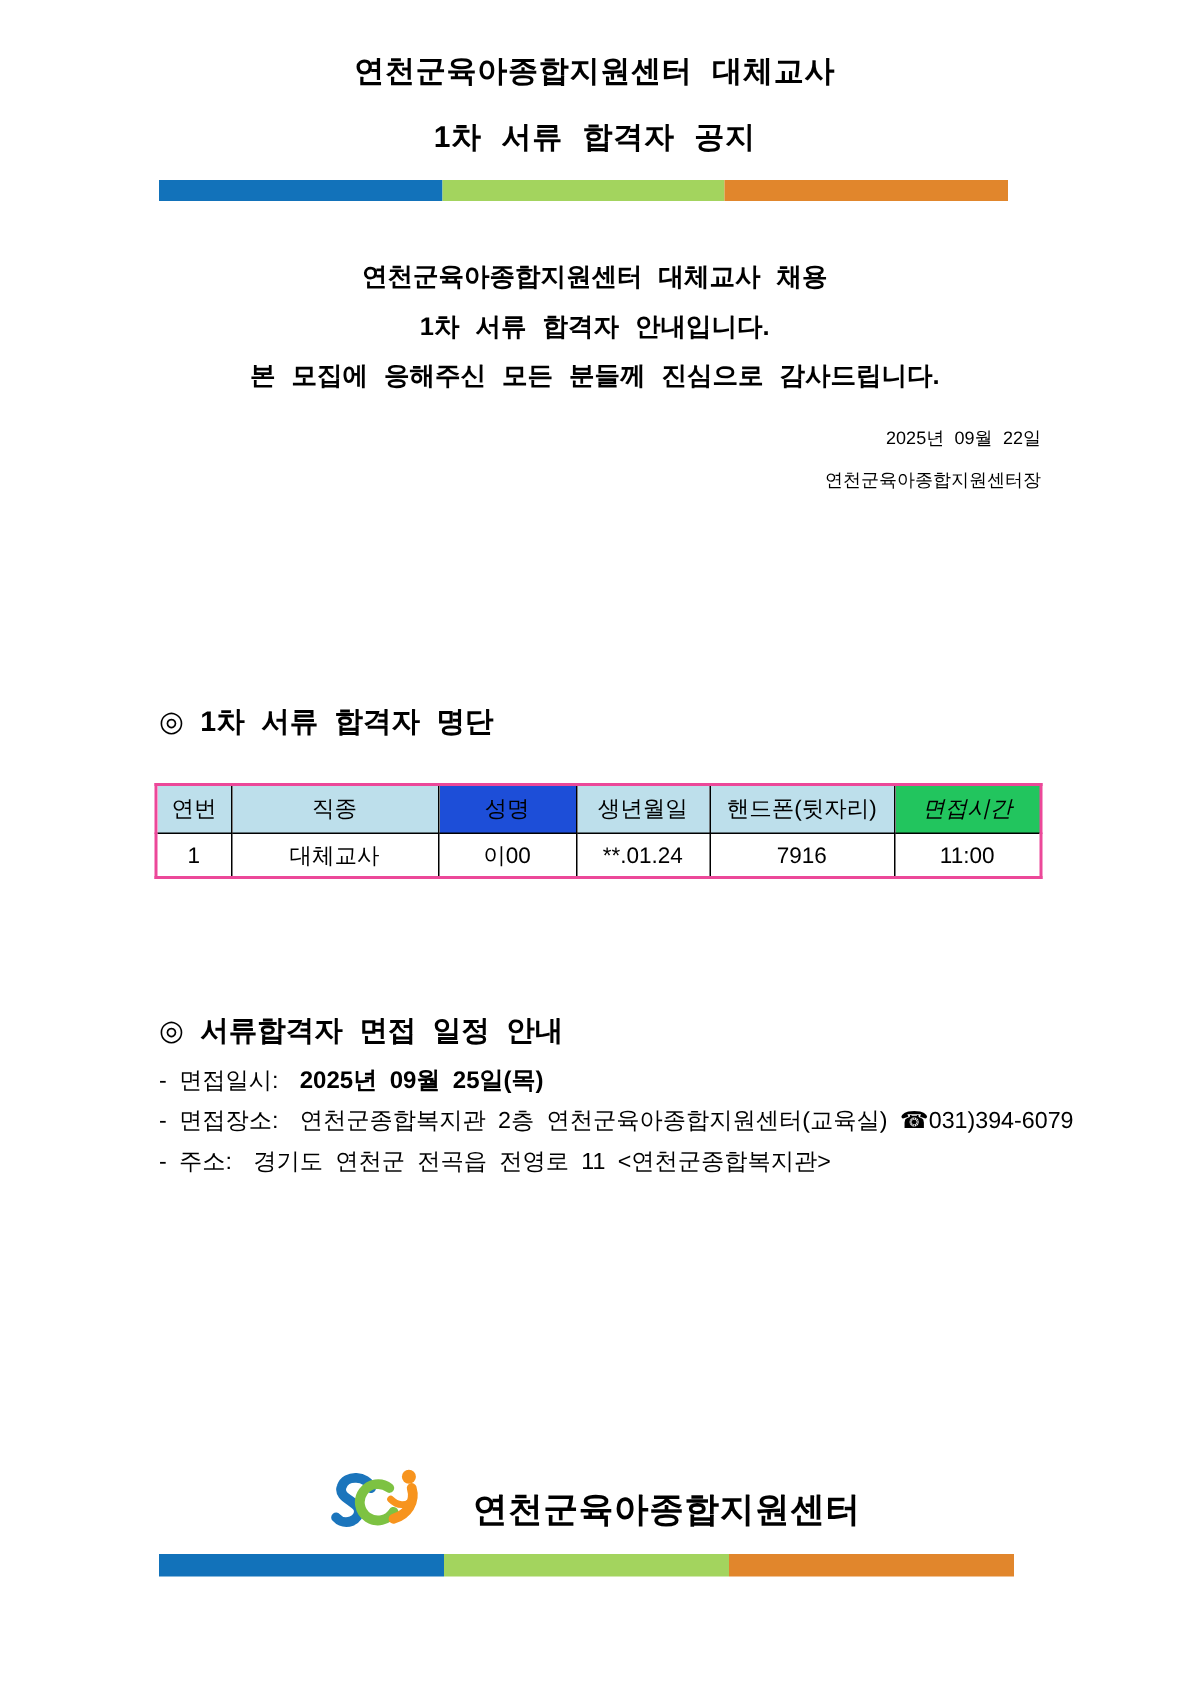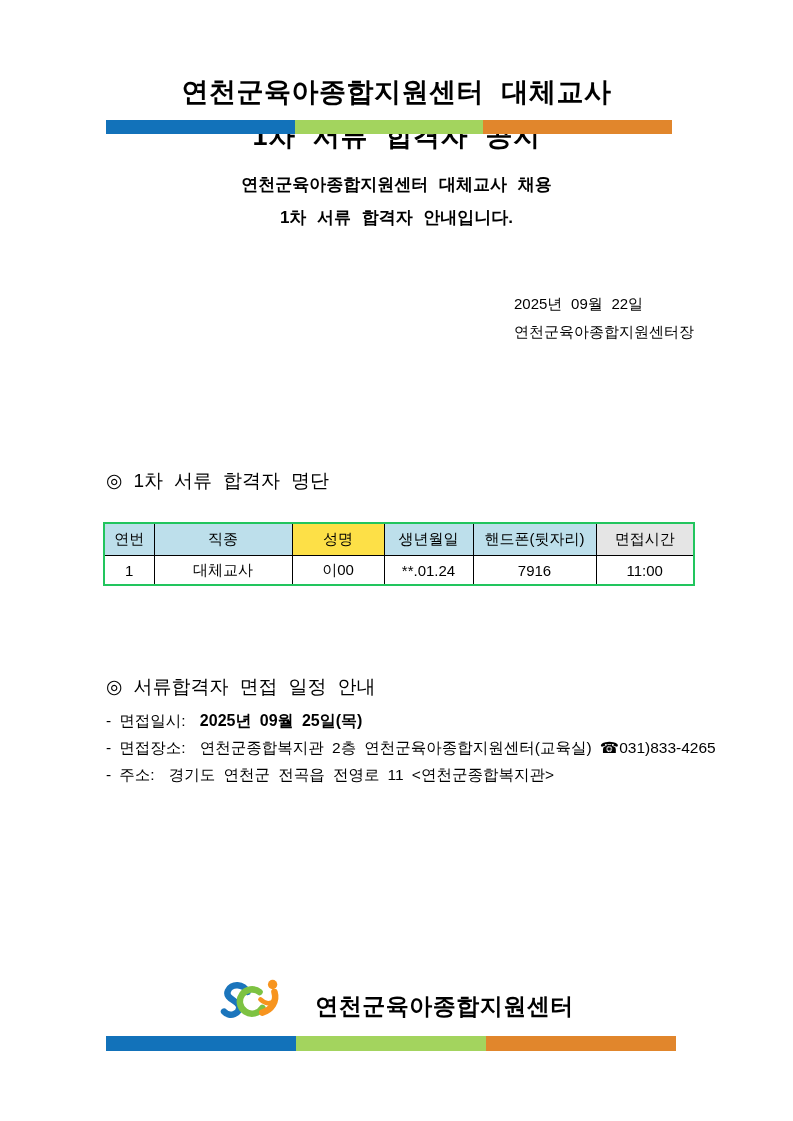--- a/index.html
+++ b/index.html
@@ -16,26 +16,25 @@
     background: #ffffff;
     overflow: hidden;
   }
   
   .title-block {
     position: absolute;
     top: 26px;
     left: 0;
     width: 100%;
     text-align: center;
-    font-size: 27px;
+    font-size: 20px;
     font-weight: bold;
     line-height: 44px;
     word-spacing: 0.35em;
     letter-spacing: 0.5px;
-    margin-top: 44px;
   }
   
   .brand-bar {
     position: absolute;
     left: 106px;
     width: 566px;
     height: 14px;
     display: flex;
   }
   .brand-bar.top { top: 120px; }
@@ -49,45 +48,45 @@
     width: 100%;
     text-align: center;
     font-size: 17px;
     line-height: 33px;
     word-spacing: 0.35em;
     font-weight: bold;
   }
   
   .date-block {
     position: absolute;
-    top: 290px;
+    top: 278px;
     right: 99px;
-    text-align: left;
-    font-size: 15px;
+    text-align: right;
+    font-size: 12px;
     line-height: 28px;
     word-spacing: 0.3em;
   }
   
   .section-heading {
     position: absolute;
     left: 106px;
     font-size: 19px;
-    font-weight: normal;
+    font-weight: bold;
     word-spacing: 0.3em;
   }
   .section-heading.first { top: 468px; }
   .section-heading.second { top: 674px; text-align: right; }
   
   table.passers {
     position: absolute;
     left: 103px;
     top: 522px;
     border-collapse: collapse;
     table-layout: fixed;
-    border: 2px solid #22c55e;
+    border: 2px solid #ec4899;
     font-size: 15px;
   }
   table.passers th, table.passers td {
     border: 1px solid #000;
     text-align: center;
     vertical-align: middle;
     padding: 0;
     overflow: hidden;
     white-space: nowrap;
   }
@@ -135,20 +134,21 @@
 
   <div class="brand-bar top">
     <div class="seg" style="background-color: rgb(18, 114, 186);"></div>
     <div class="seg" style="background-color: rgb(163, 212, 94);"></div>
     <div class="seg" style="background-color: rgb(225, 134, 44);"></div>
   </div>
 
   <div class="intro-block">
     <div>연천군육아종합지원센터 대체교사 채용</div>
     <div>1차 서류 합격자 안내입니다.</div>
+    <div>본 모집에 응해주신 모든 분들께 진심으로 감사드립니다.</div>
   </div>
 
   <div class="date-block">
     <div>2025년 09월 22일</div>
     <div>연천군육아종합지원센터장</div>
   </div>
 
   <div class="section-heading first">◎ 1차 서류 합격자 명단</div>
 
   <table class="passers">
@@ -157,24 +157,24 @@
         <col style="width:138px">
         <col style="width:92px">
       <col style="width:89px">
         <col style="width:123px">
         <col style="width:98px">
     </colgroup>
     <thead>
       <tr>
         <th style="background-color: rgb(189, 223, 235);">연번</th>
         <th style="background-color: rgb(189, 223, 235);">직종</th>
-        <th style="background-color: #fde047;">성명</th>
+        <th style="background-color: #1d4ed8;">성명</th>
         <th style="background-color: rgb(189, 223, 235);">생년월일</th>
         <th style="background-color: rgb(189, 223, 235);">핸드폰(뒷자리)</th>
-        <th style="background-color: #e5e5e5;">면접시간</th>
+        <th style="background-color: #22c55e; font-style: italic;">면접시간</th>
       </tr>
     </thead>
     <tbody>
       <tr>
         <td>1</td>
         <td>대체교사</td>
         <td>이00</td>
         <td>**.01.24</td>
         <td>7916</td>
         <td>11:00</td>
@@ -184,21 +184,21 @@
 
   <div class="section-heading second">◎ 서류합격자 면접 일정 안내</div>
 
   <div class="schedule-list">
     <div class="item emphasis">
       <span class="label">- 면접일시:</span>
       <span class="value">2025년 09월 25일(목)</span>
     </div>
     <div class="item">
       <span class="label">- 면접장소:</span>
-      <span class="value">연천군종합복지관 2층 연천군육아종합지원센터(교육실) ☎031)833-4265</span>
+      <span class="value">연천군종합복지관 2층 연천군육아종합지원센터(교육실) ☎031)394-6079</span>
     </div>
     <div class="item">
       <span class="label">- 주소:</span>
       <span class="value">경기도 연천군 전곡읍 전영로 11 &lt;연천군종합복지관&gt;</span>
     </div>
   </div>
 
   <div class="footer-row">
     <svg class="logo-svg" width="68" height="56" viewBox="0 0 72 60" aria-hidden="true">
       <path d="M30 15 C27 6 12 5 9 14 C6 22 19 24 21 30 C23 38 11 43 5 36" fill="none" stroke="#1B75BC" stroke-width="7" stroke-linecap="round"></path>

